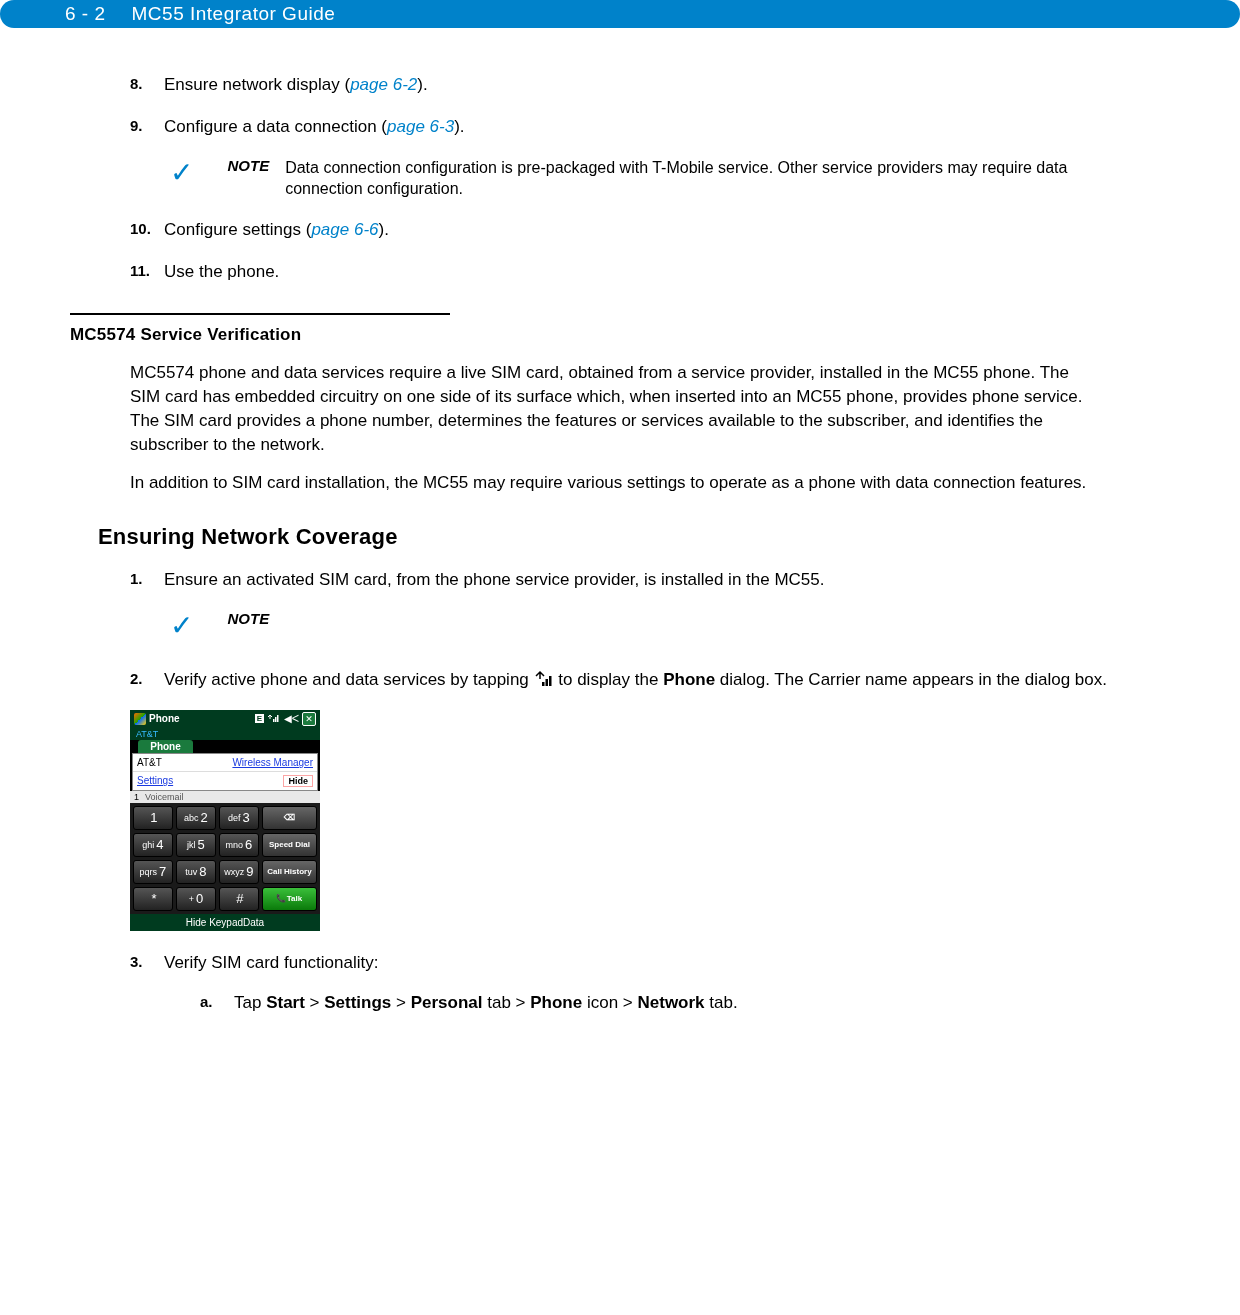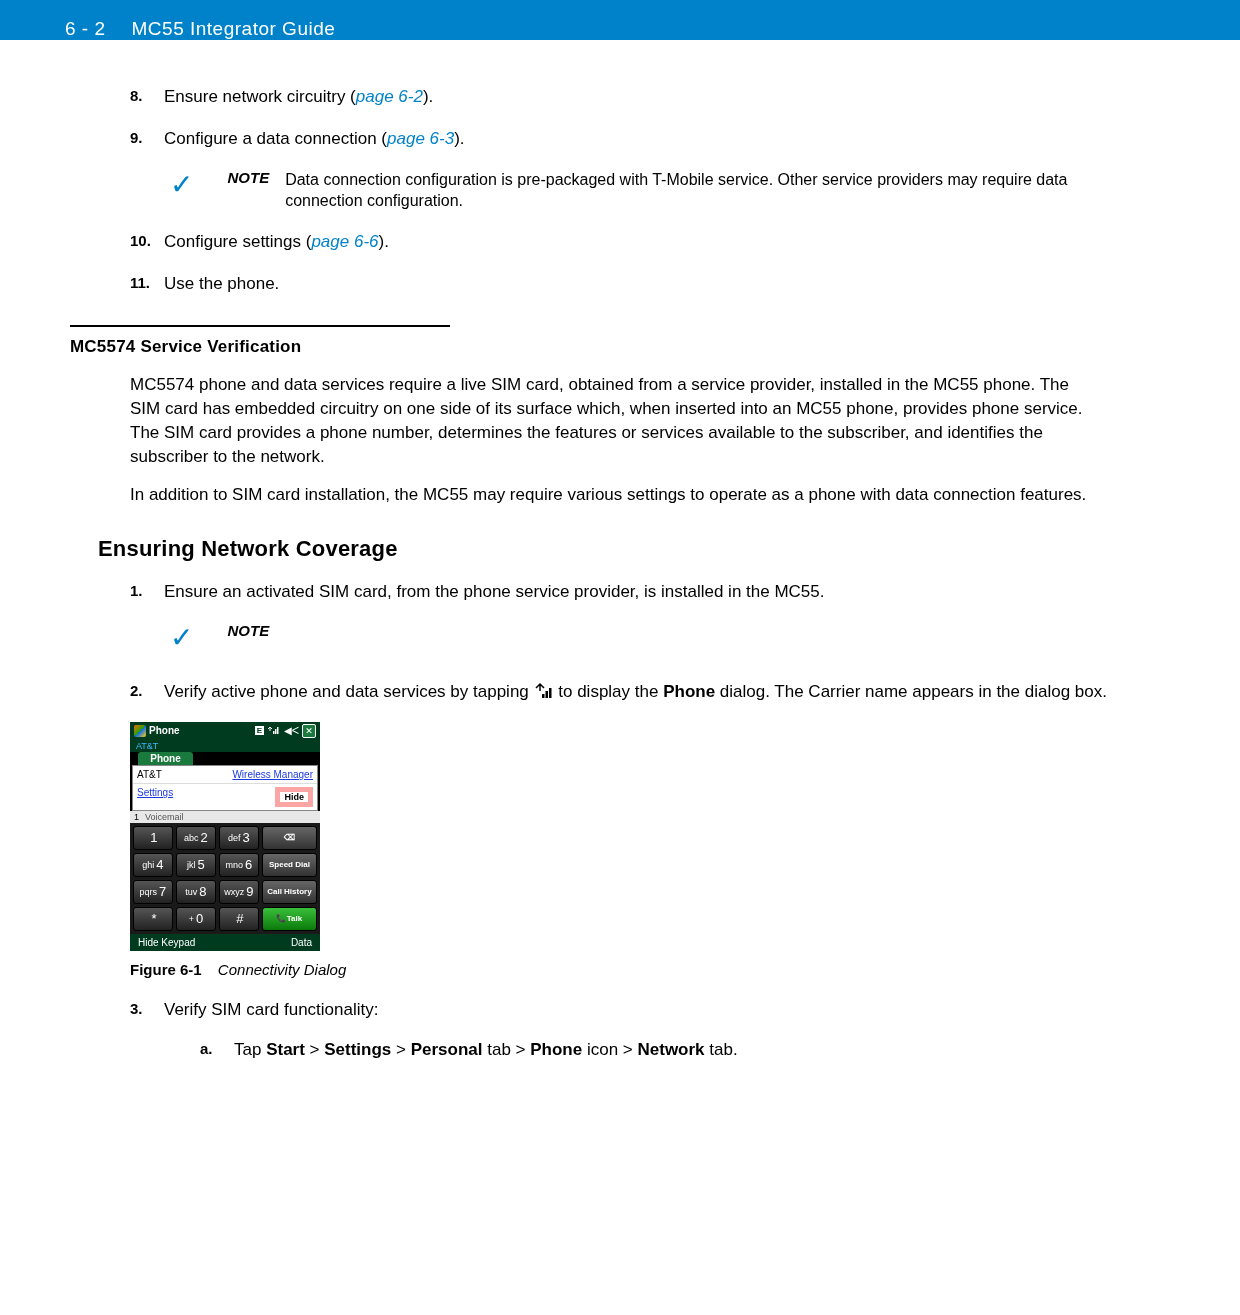--- a/index.html
+++ b/index.html
@@ -6,25 +6,26 @@
     margin: 0;
     font-family: Arial, Helvetica, sans-serif;
     font-size: 17px;
     color: #000;
     width: 1240px;
     background: #fff;
   }
   .header-bar {
     background: #0082ca;
     color: #fff;
-    height: 40px;
-    display: flex;
-    align-items: flex-end;
+    height: 28px;
+    display: flex;
+    align-items: center;
     padding-left: 65px;
     font-size: 19px;
+    border-radius: 17px;
   }
   .header-page {
     font-family: "Helvetica Neue", Arial, sans-serif;
     font-weight: 400;
     letter-spacing: 0.5px;
   }
   .header-title {
     margin-left: 26px;
     font-family: "Helvetica Neue", Arial, sans-serif;
     font-weight: 400;
@@ -174,21 +175,21 @@
     justify-content: space-between;
     padding: 3px 4px;
     font-size: 10px;
     border-bottom: 1px solid #ddd;
   }
   .ps-popup-row .blue {
     color: #1a3ae0;
     text-decoration: underline;
   }
   .ps-hide-btn {
-    border: 5px solid #fca5a5;
+    border: 1px solid #fca5a5;
     padding: 0 4px;
     font-weight: bold;
     font-size: 9px;
   }
   .ps-vm {
     display: flex;
     align-items: center;
     font-size: 9px;
     color: #555;
     padding: 1px 4px;
@@ -233,21 +234,21 @@
     font-size: 8px;
     font-weight: bold;
   }
   .k-talk {
     background: linear-gradient(#3abf3a,#0a7a0a);
   }
   .ps-softbar {
     background: #003b1f;
     color: #fff;
     display: flex;
-    justify-content: space-between;
+    justify-content: center;
     padding: 3px 8px;
     font-size: 10px;
   }
   .fig-caption {
     margin-top: 10px;
     font-size: 15px;
   }
   .fig-caption .fc-label {
     font-weight: bold;
   }
@@ -263,21 +264,21 @@
 <div class="header-bar">
   <span class="header-page">6 - 2</span>
   <span class="header-title">MC55 Integrator Guide</span>
 </div>
 
 <div class="content">
 
   <div class="ol-step">
     <span class="num">8.</span>
     <span>
-      <span>Ensure network circuitry (</span><a class="pagelink" href="#">page 6-2</a><span>).</span>
+      <span>Ensure network display (</span><a class="pagelink" href="#">page 6-2</a><span>).</span>
     </span>
   </div>
 
   <div class="ol-step">
     <span class="num">9.</span>
     <span>
       <span>Configure a data connection (</span><a class="pagelink" href="#">page 6-3</a><span>).</span>
     </span>
   </div>
 
@@ -426,24 +427,20 @@
               <span class="big">#</span>
             </div>
           <div class="k-side k-talk">📞 <span>Talk</span></div>
         </div>
       </div>
       <div class="ps-softbar">
         <span>Hide Keypad</span>
         <span>Data</span>
       </div>
     </div>
-    <div class="fig-caption">
-      <span class="fc-label">Figure 6-1</span>
-      <span class="fc-text">Connectivity Dialog</span>
-    </div>
   </div>
 
   <div class="ol-step" style="margin-top:20px">
     <span class="num">3.</span>
     <span>Verify SIM card functionality:</span>
   </div>
 
   <div class="ol-sub">
     <span class="num">a.</span>
     <span>

